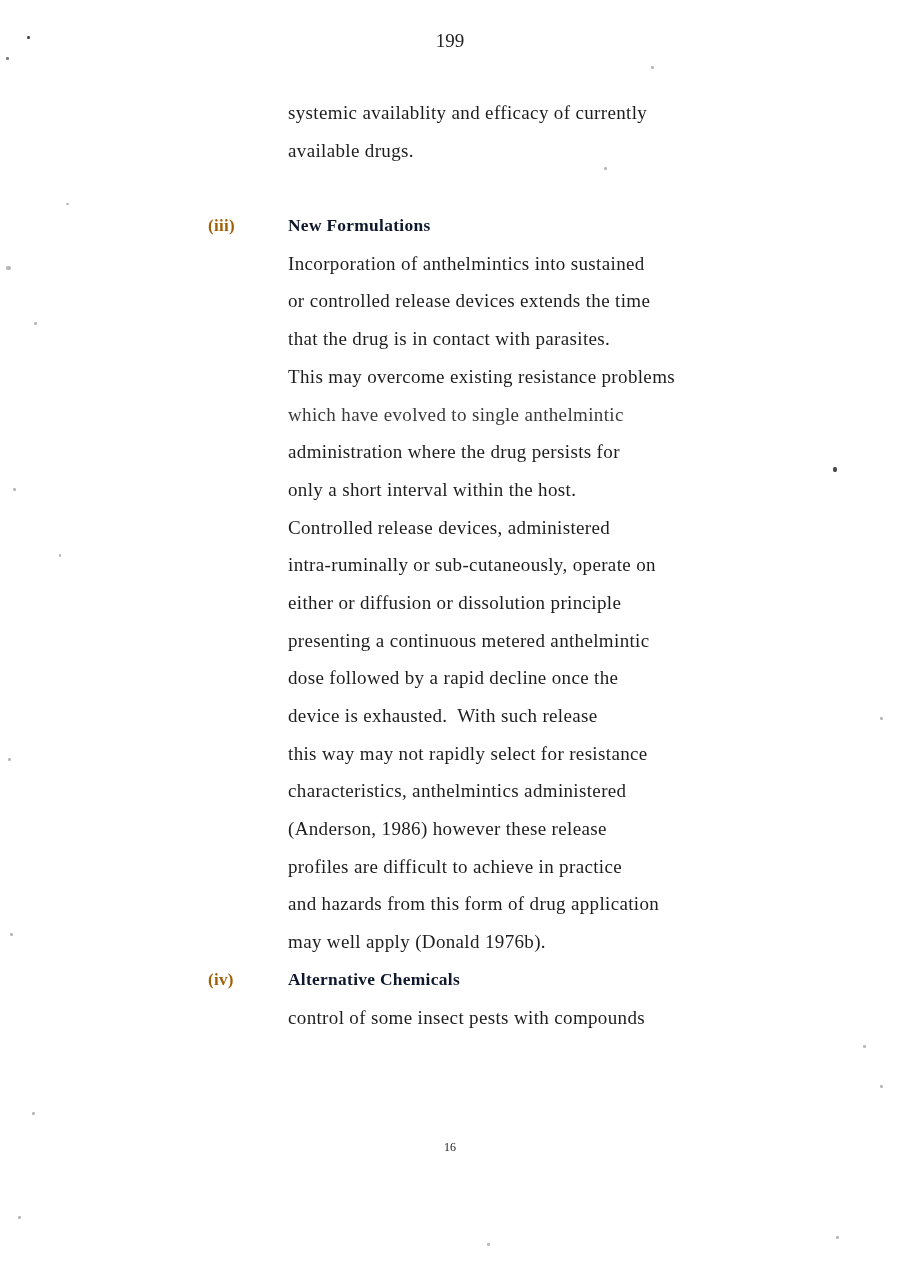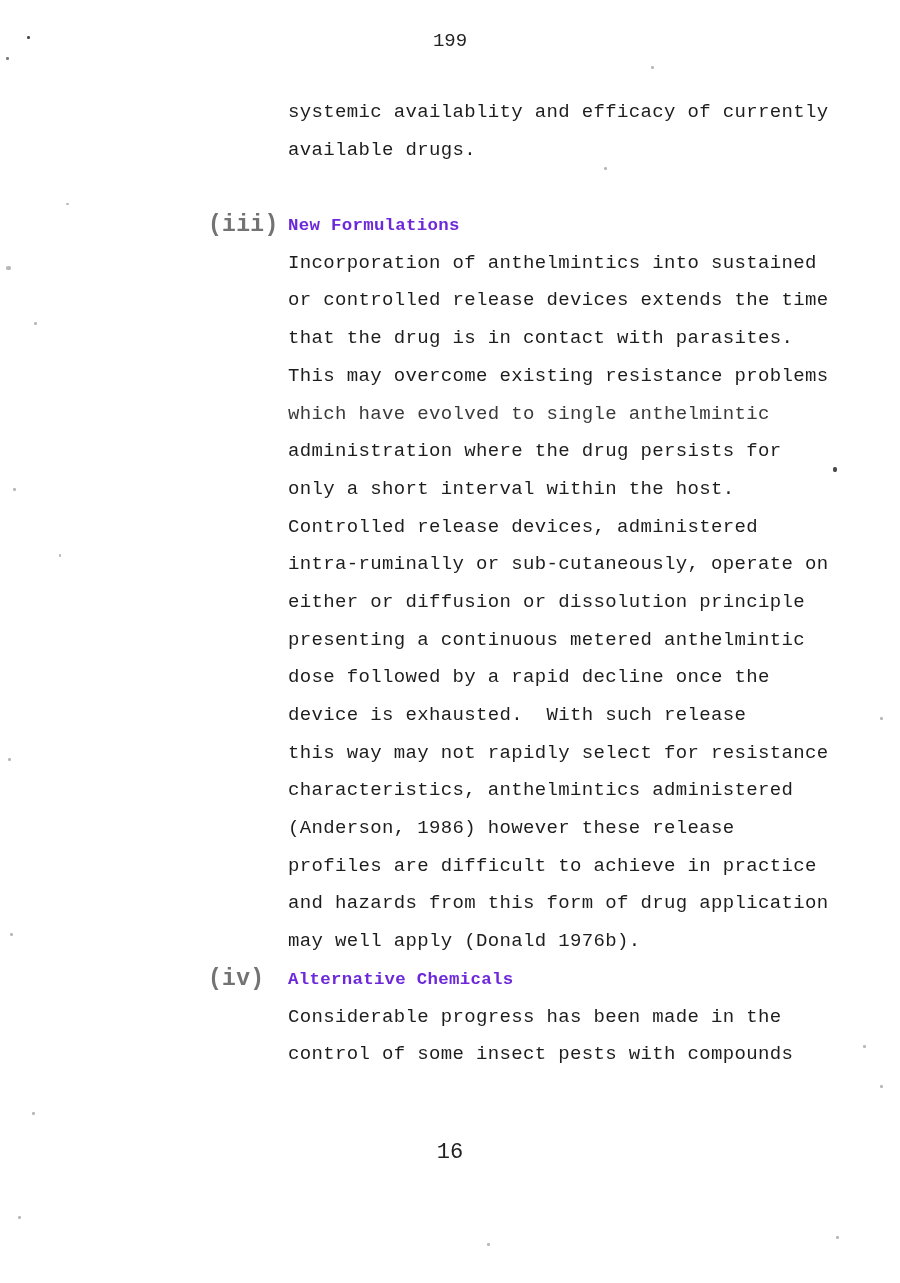--- a/index.html
+++ b/index.html
@@ -6,21 +6,21 @@
     margin: 0;
     padding: 0;
     background: #ffffff;
   }
   .page {
     position: relative;
     width: 900px;
     height: 1283px;
     background: #ffffff;
     overflow: hidden;
-    font-family: Liberation Mono, monospace;
+    font-family: Liberation Serif, serif;
     color: #1b1b1b;
     -webkit-font-smoothing: none;
   }
 
   
   .page-header {
     position: absolute;
     top: 30px;
     left: 0;
     width: 900px;
@@ -30,21 +30,21 @@
     color: #222222;
   }
 
   
   .page-footer {
     position: absolute;
     top: 1140px;
     left: 0;
     width: 900px;
     text-align: center;
-    font-size: 22px;
+    font-size: 12px;
     color: #222222;
   }
 
   
   .body-block {
     position: absolute;
     left: 288px;
     top: 94px;
     width: 560px;
   }
@@ -66,33 +66,33 @@
   
   .section-head {
     position: relative;
     height: 37.7px;
     line-height: 37.7px;
   }
   .section-head .roman {
     position: absolute;
     left: -80px;
     top: 0;
-    font-size: 23px;
+    font-size: 17px;
     font-weight: bold;
     letter-spacing: 0.3px;
-    color: #737373;
+    color: #a16207;
   }
   .section-head .heading-text {
     position: absolute;
     left: 0;
     top: 0;
     font-size: 17.4px;
     font-weight: bold;
     letter-spacing: 0.3px;
-    color: #6d28d9;
+    color: #0f172a;
     white-space: pre;
   }
 
   
   .speck {
     position: absolute;
     background: #7a7a7a;
     border-radius: 40%;
   }
   .speck.dark { background: #4a4a4a; }
@@ -160,21 +160,20 @@
       <div class="line">and hazards from this form of drug application</div>
       <div class="line">may well apply (Donald 1976b).</div>
     </div>
 
     <div class="section-head">
       <span class="roman">(iv)</span>
       <span class="heading-text">Alternative Chemicals</span>
     </div>
 
     <div>
-      <div class="line">Considerable progress has been made in the</div>
       <div class="line">control of some insect pests with compounds</div>
     </div>
 
   </div>
 
   <div class="page-footer">16</div>
 
 </div>
 
 </body></html>

